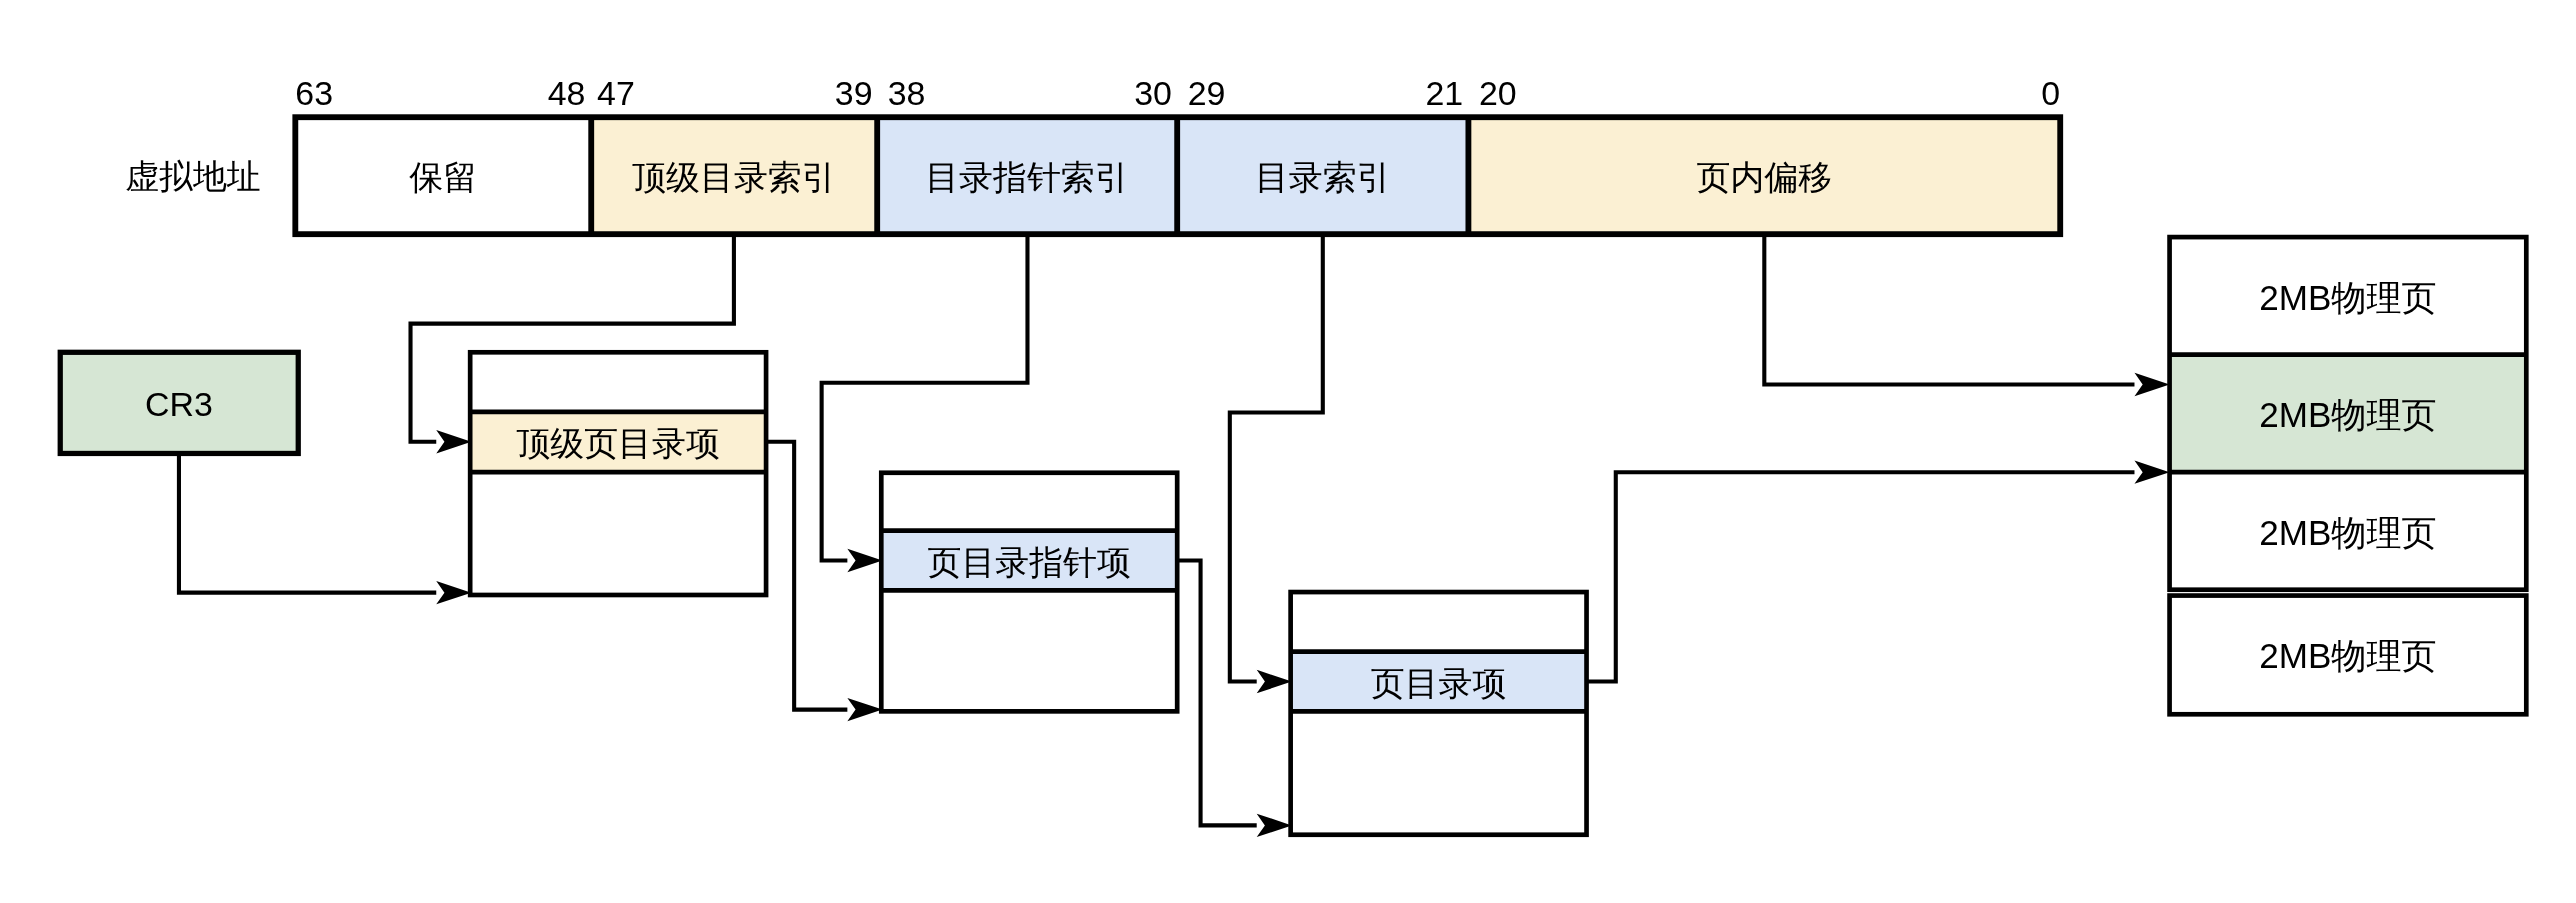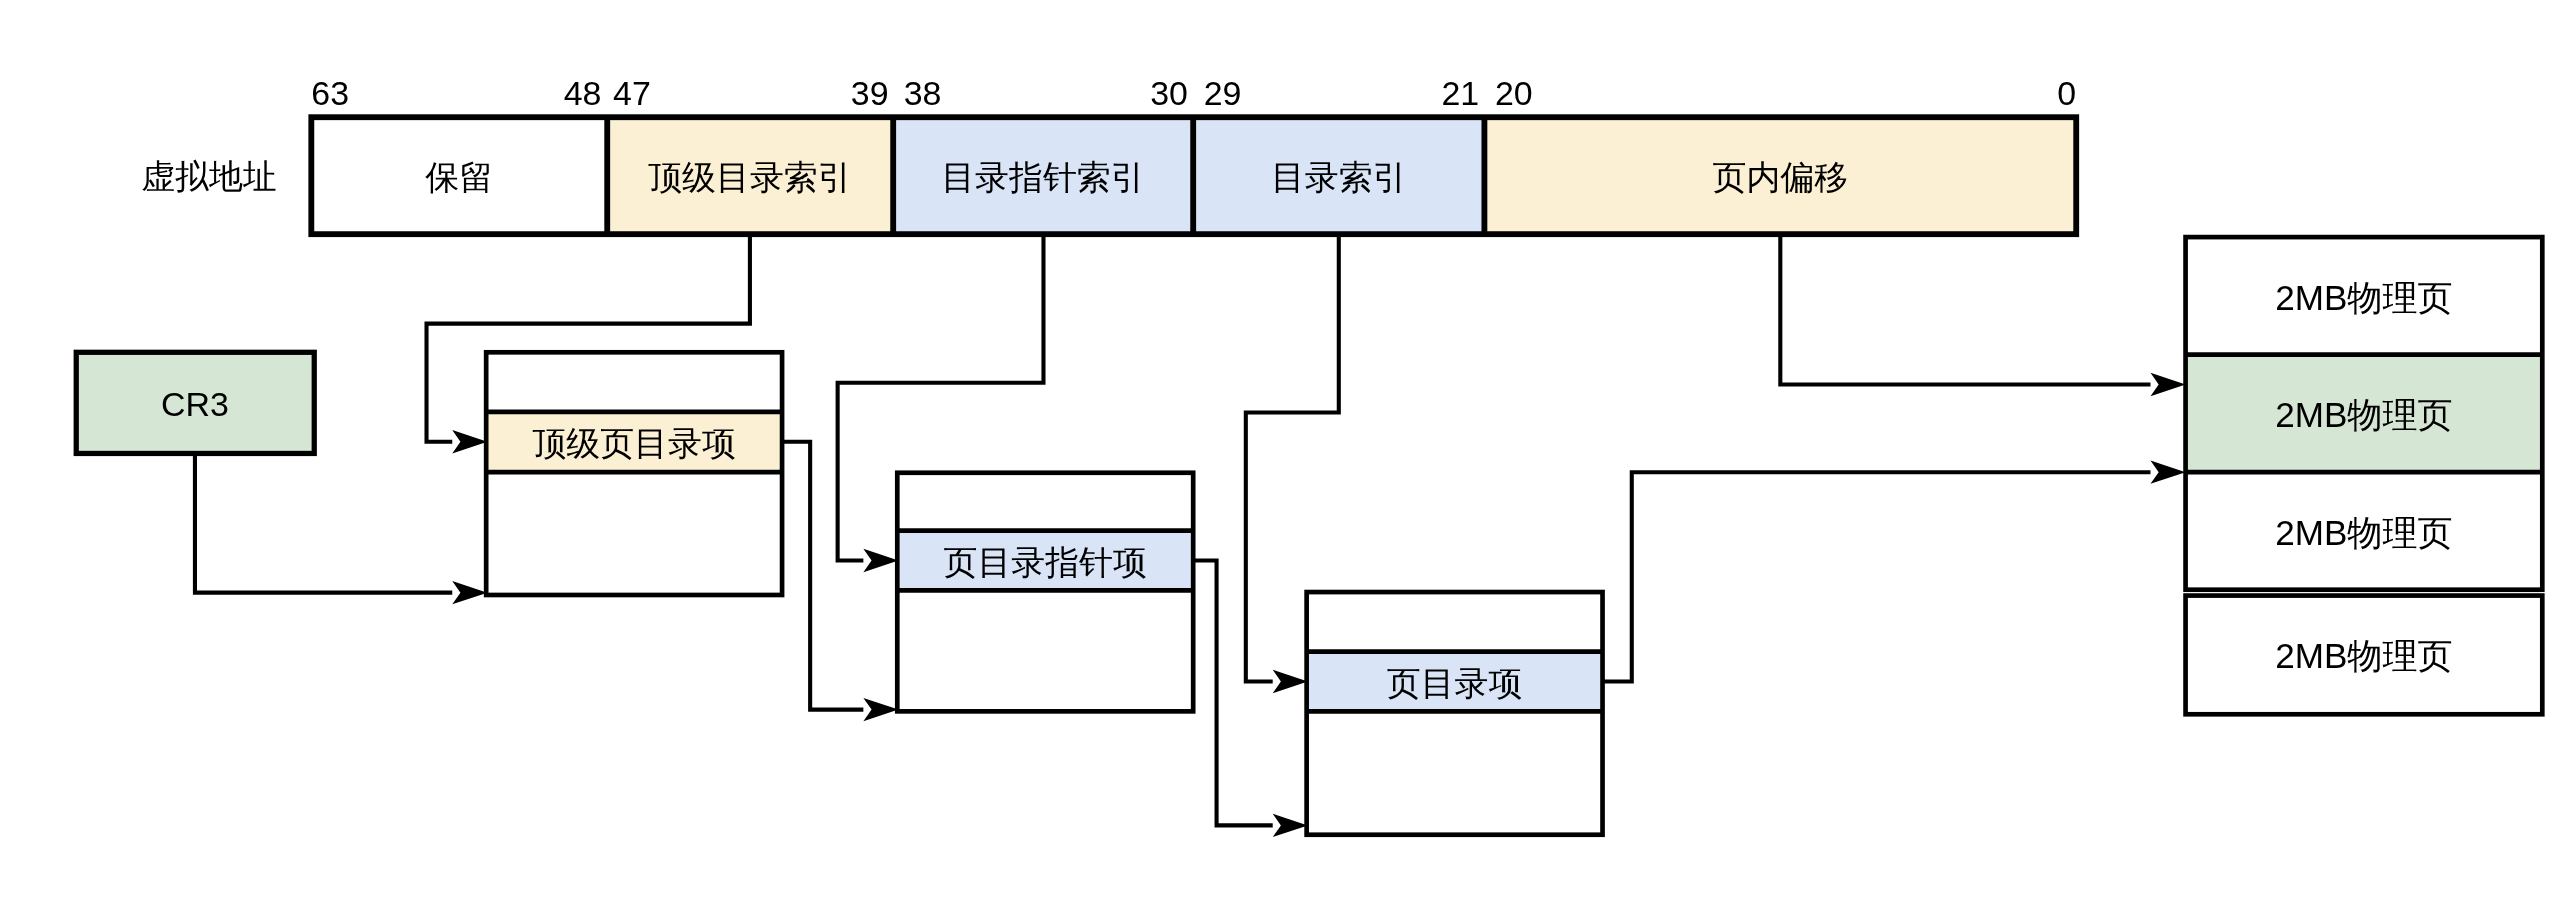--- a/index.html
+++ b/index.html
@@ -7,21 +7,20 @@
     padding: 0;
     background: #ffffff;
     width: 2576px;
     height: 904px;
     font-family: "Liberation Sans", sans-serif;
   }
   #diagram-root {
     position: relative;
     width: 2108px;
     height: 904px;
-    padding-left: 16px;
   }
   svg { display: block; }
   text {
     font-family: "Liberation Sans", sans-serif;
     fill: #000000;
   }
   .seg-label, .bit-label, .box-label, .entry-label, .page-label, .va-label {
     user-select: none;
   }
 </style>

